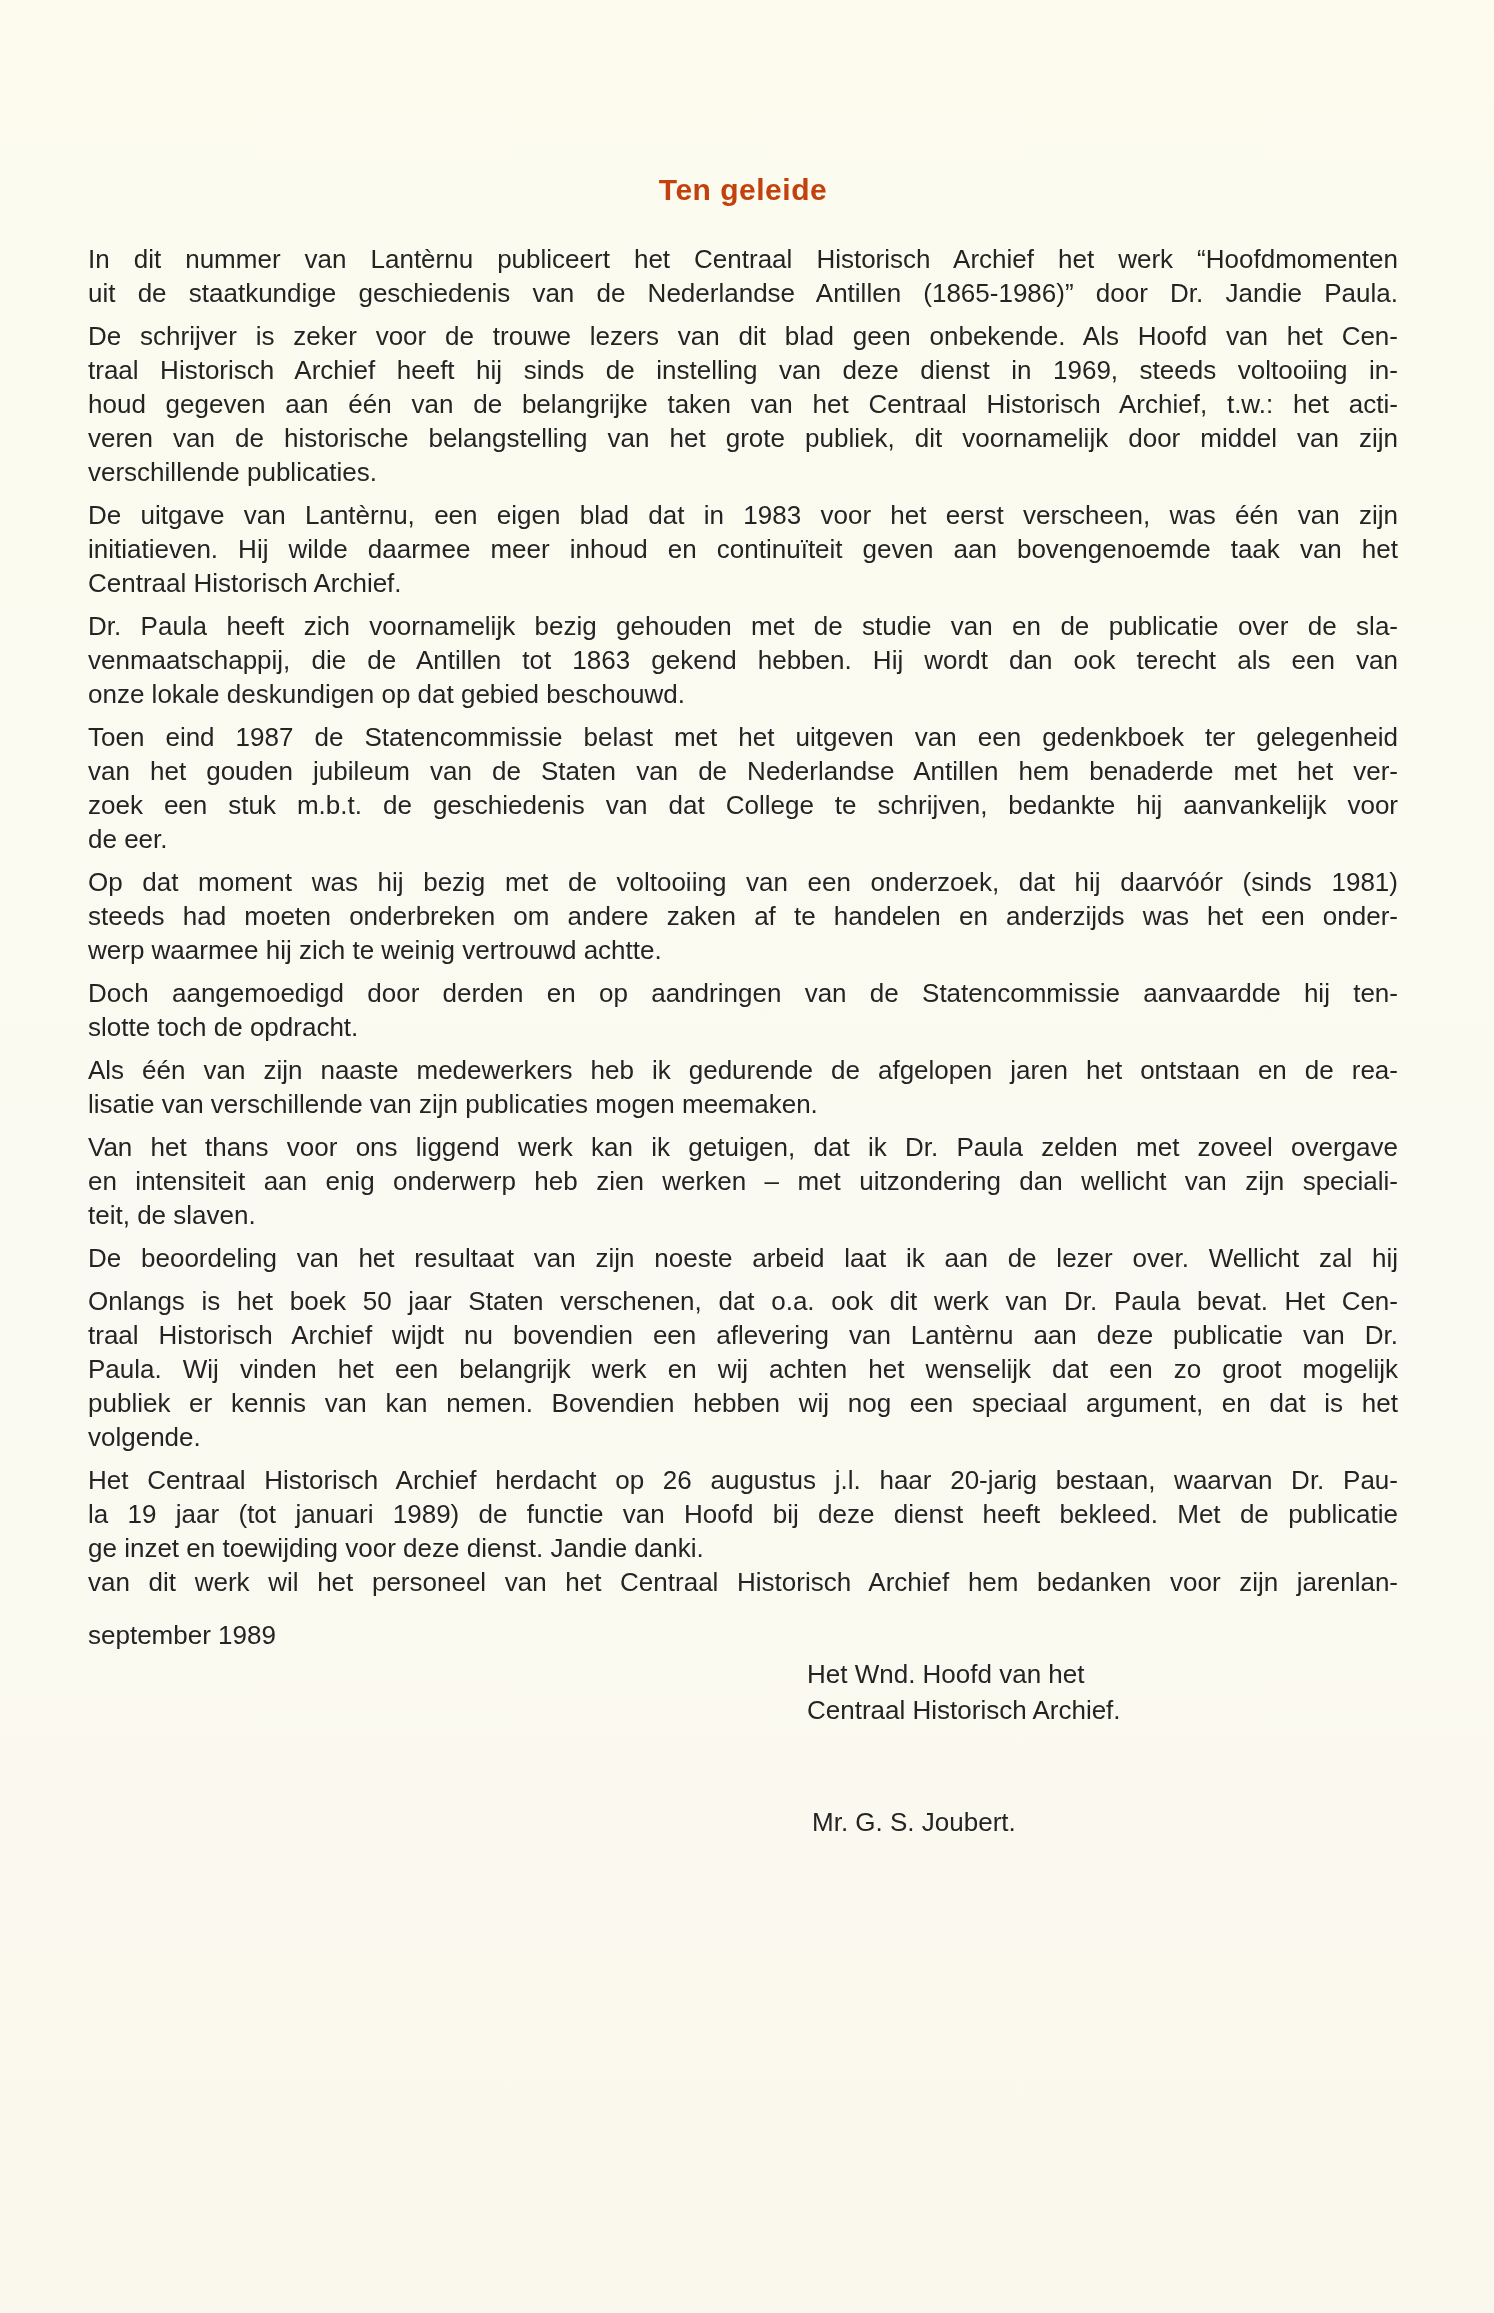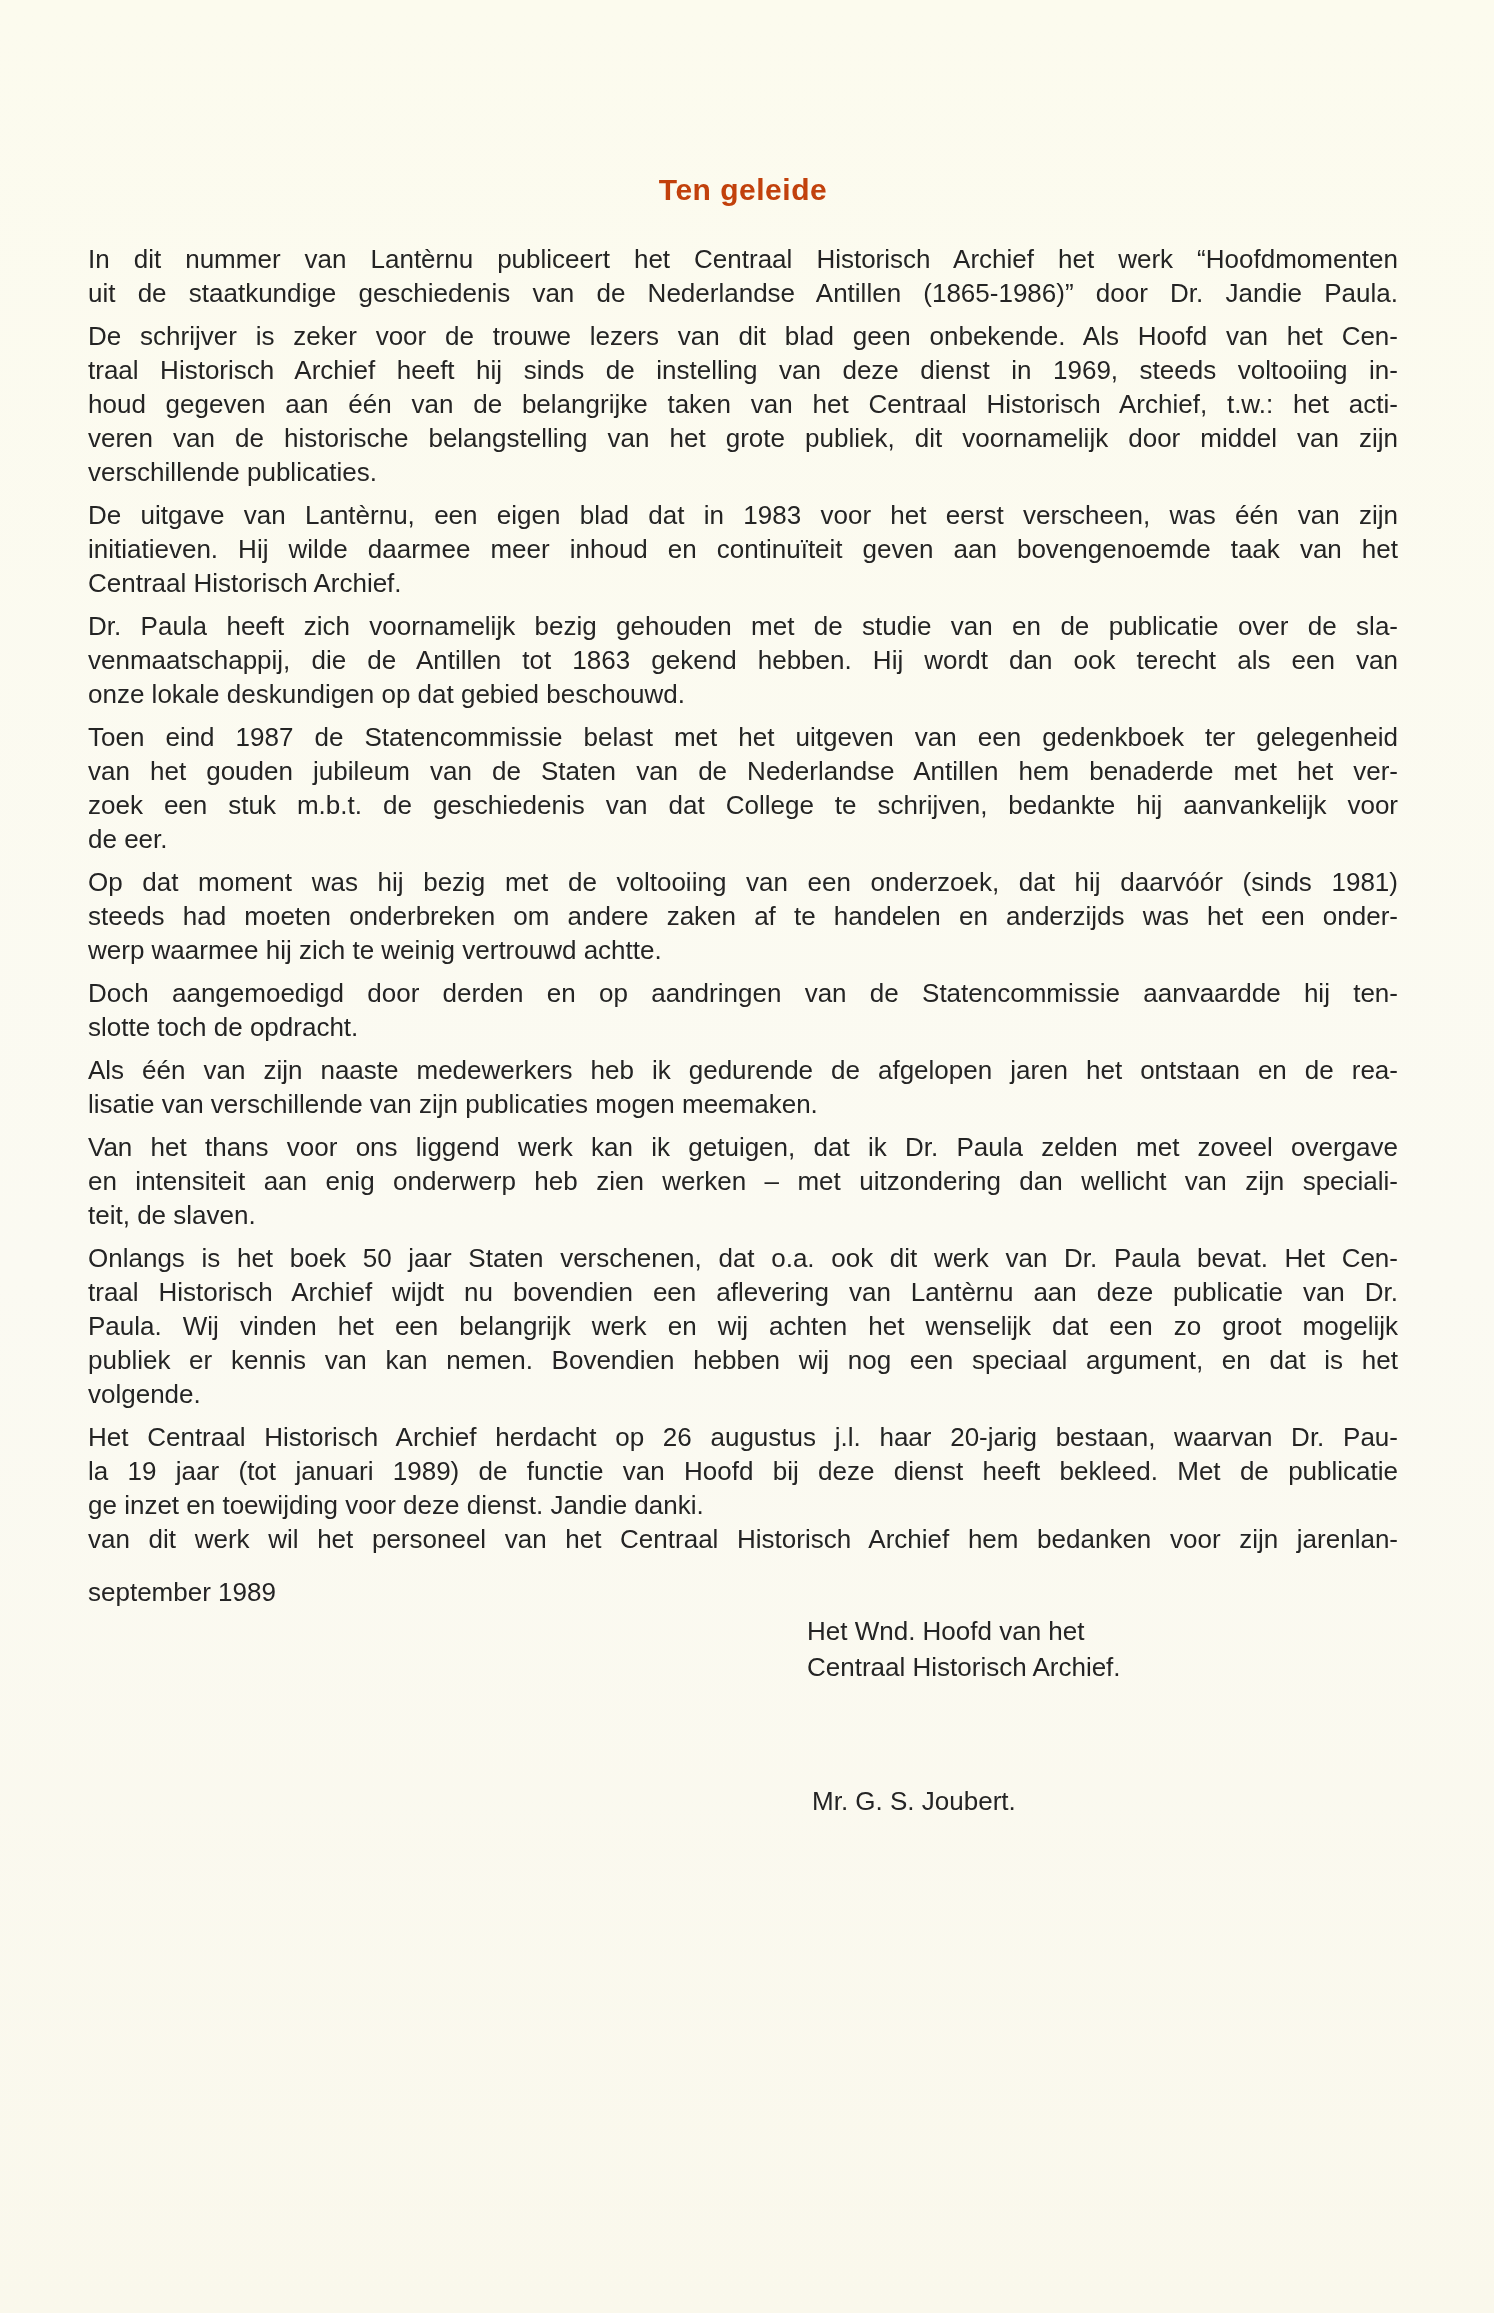--- a/index.html
+++ b/index.html
@@ -55,21 +55,21 @@
     font-size: 26px;
     line-height: 34px;
   }
   .signature-block {
     margin-top: 4px;
     margin-left: 719px;
     font-size: 26px;
     line-height: 36px;
   }
   .signature-name {
-    margin-top: 98px;
+    margin-top: 76px;
     margin-left: 724px;
     font-size: 26px;
     line-height: 36px;
   }
 </style>
 </head>
 <body>
 
 <div class="page">
 
@@ -115,20 +115,21 @@
       <div class="para">
         <div class="line">Als één van zijn naaste medewerkers heb ik gedurende de afgelopen jaren het ontstaan en de rea-</div>
         <div class="line last">lisatie van verschillende van zijn publicaties mogen meemaken.</div>
       </div>
       <div class="para">
         <div class="line">Van het thans voor ons liggend werk kan ik getuigen, dat ik Dr. Paula zelden met zoveel overgave</div>
         <div class="line">en intensiteit aan enig onderwerp heb zien werken – met uitzondering dan wellicht van zijn speciali-</div>
         <div class="line last">teit, de slaven.</div>
       </div>
       <div class="para">
+        <div class="line">De beoordeling van het resultaat van zijn noeste arbeid laat ik aan de lezer over. Wellicht zal hij</div>
       </div>
       <div class="para">
         <div class="line">Onlangs is het boek 50 jaar Staten verschenen, dat o.a. ook dit werk van Dr. Paula bevat. Het Cen-</div>
         <div class="line">traal Historisch Archief wijdt nu bovendien een aflevering van Lantèrnu aan deze publicatie van Dr.</div>
         <div class="line">Paula. Wij vinden het een belangrijk werk en wij achten het wenselijk dat een zo groot mogelijk</div>
         <div class="line">publiek er kennis van kan nemen. Bovendien hebben wij nog een speciaal argument, en dat is het</div>
         <div class="line last">volgende.</div>
       </div>
       <div class="para">
         <div class="line">Het Centraal Historisch Archief herdacht op 26 augustus j.l. haar 20-jarig bestaan, waarvan Dr. Pau-</div>

